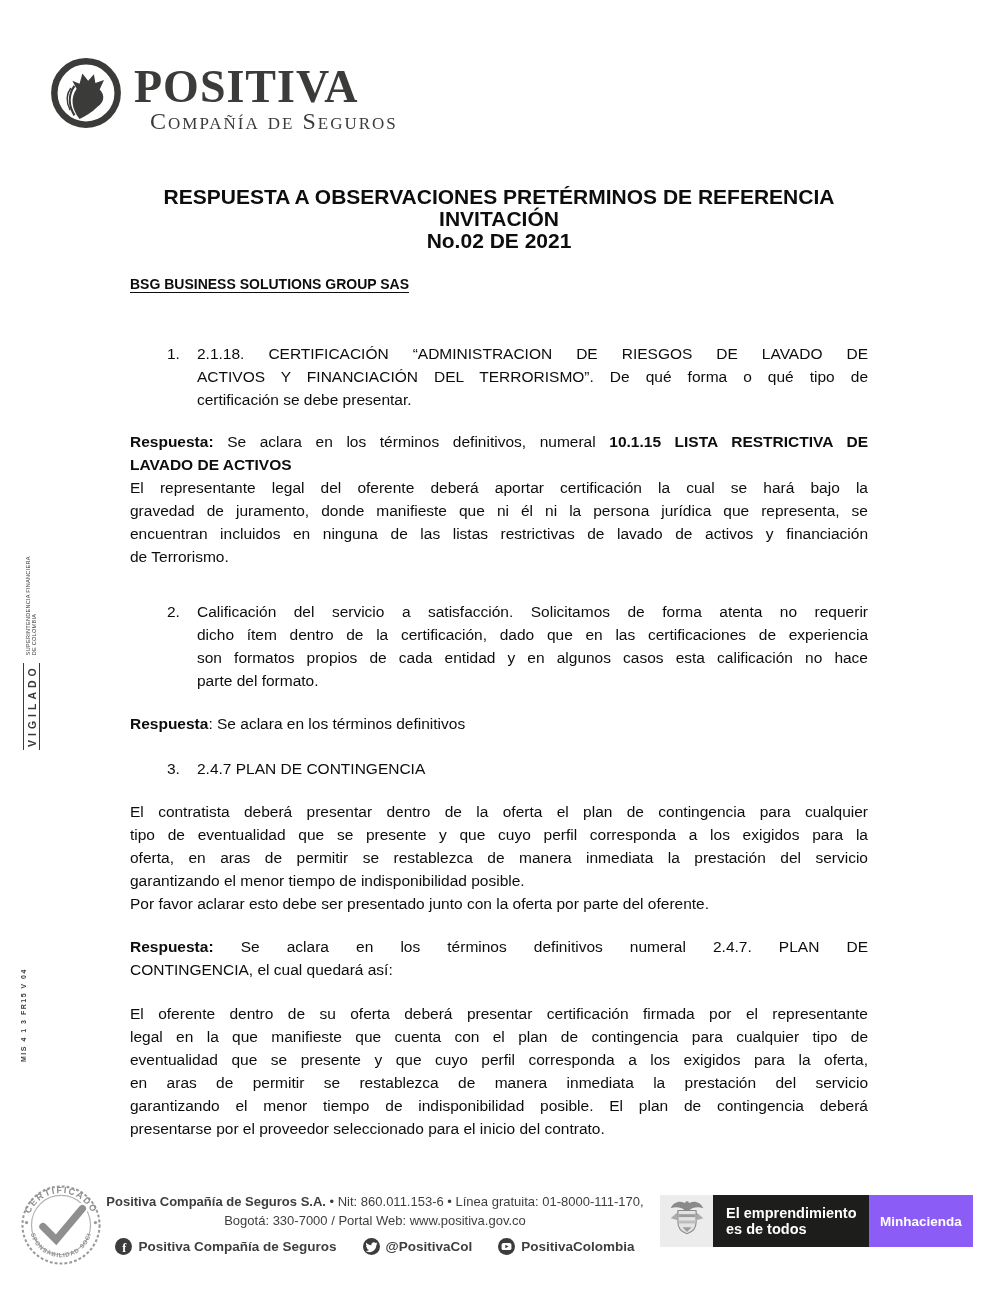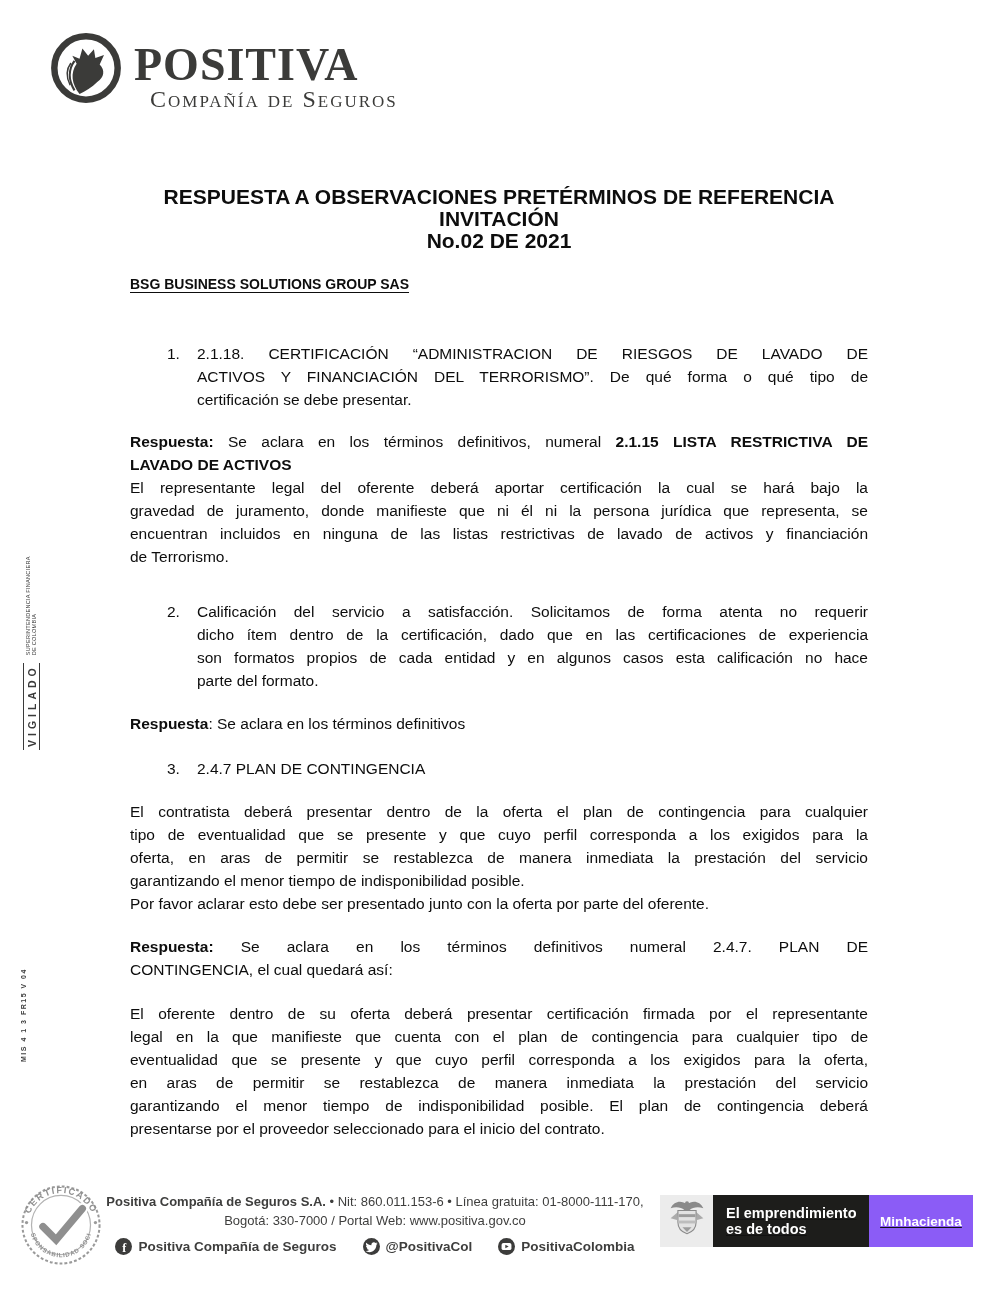--- a/index.html
+++ b/index.html
@@ -1,20 +1,20 @@
 <!DOCTYPE html>
 <html><head>
 <meta charset="utf-8">
 <style>
   html,body{margin:0;padding:0;background:#ffffff;}
   .page{position:relative;width:1000px;height:1294px;background:#fff;overflow:hidden;
         font-family:"Liberation Sans","DejaVu Sans",sans-serif;color:#111;}
 
   
-  .logo{position:absolute;left:50px;top:32px;display:flex;align-items:flex-start;}
+  .logo{position:absolute;left:50px;top:54px;display:flex;align-items:center;}
   .logo svg{display:block;}
   .wordmark{margin-left:12px;margin-top:10px;color:#3b3b39;}
   .brand-name{font-family:"Liberation Serif","DejaVu Serif",serif;font-size:46px;line-height:46px;
               font-weight:600;letter-spacing:1px;}
   .brand-tagline{font-family:"Liberation Serif","DejaVu Serif",serif;font-variant:small-caps;
                  font-size:24px;line-height:20px;letter-spacing:2px;margin-left:16px;margin-top:1px;}
 
   
   .vigilado-wrap{position:absolute;left:16px;top:750px;width:164px;height:30px;
                  transform:rotate(-90deg);transform-origin:0 0;
@@ -40,21 +40,21 @@
   .list-body{margin-left:67px;width:671px;}
 
   
   .seal{position:absolute;left:20px;top:1184px;}
   .f-center{position:absolute;left:95px;top:1192px;width:560px;text-align:center;
             font-size:13px;line-height:19px;color:#3e3e3d;}
   .f-social{margin-top:7px;display:flex;justify-content:center;align-items:center;gap:26px;
             font-weight:bold;font-size:13.5px;color:#3e3e3d;}
   .soc{display:flex;align-items:center;gap:6px;white-space:nowrap;}
   .soc svg{display:block;}
-  .gov{position:absolute;left:660px;top:1195px;height:68px;display:flex;text-decoration:underline;}
+  .gov{position:absolute;left:660px;top:1195px;height:68px;display:flex;}
   .gov-arms{width:53px;height:52px;background:#ececec;display:flex;align-items:center;justify-content:center;}
   .gov-slogan{width:156px;height:52px;background:#1d1d1b;color:#fff;font-weight:bold;
               font-size:14.5px;line-height:16px;display:flex;flex-direction:column;justify-content:center;
               padding-left:13px;box-sizing:border-box;}
   .gov-ministry{width:104px;height:52px;background:#8b5cf6;color:#fff;font-weight:bold;font-size:13.5px;
                 display:flex;align-items:center;justify-content:center;}
 </style>
 </head>
 <body>
 
@@ -93,21 +93,21 @@
   <div class="abs tblock list-block" style="top:342px;">
     <span class="num">1.</span>
     <div class="list-body">
         <div class="tline"><span>2.1.18. CERTIFICACIÓN “ADMINISTRACION DE RIESGOS DE LAVADO DE</span></div>
         <div class="tline"><span>ACTIVOS Y FINANCIACIÓN DEL TERRORISMO”. De qué forma o qué tipo de</span></div>
         <div class="tline tline-end"><span>certificación se debe presentar.</span></div>
       </div>
   </div>
 
   <div class="abs tblock" style="top:430px;">
-      <div class="tline"><span class="b">Respuesta:</span><span> Se aclara en los términos definitivos, numeral </span><span class="b">2.1.15 LISTA RESTRICTIVA DE</span></div>
+      <div class="tline"><span class="b">Respuesta:</span><span> Se aclara en los términos definitivos, numeral </span><span class="b">10.1.15 LISTA RESTRICTIVA DE</span></div>
       <div class="tline tline-end"><span class="b">LAVADO DE ACTIVOS</span></div>
       <div class="tline"><span>El representante legal del oferente deberá aportar certificación la cual se hará bajo la</span></div>
       <div class="tline"><span>gravedad de juramento, donde manifieste que ni él ni la persona jurídica que representa, se</span></div>
       <div class="tline"><span>encuentran incluidos en ninguna de las listas restrictivas de lavado de activos y financiación</span></div>
       <div class="tline tline-end"><span>de Terrorismo.</span></div>
     </div>
 
   <div class="abs tblock list-block" style="top:600px;">
     <span class="num">2.</span>
     <div class="list-body">

